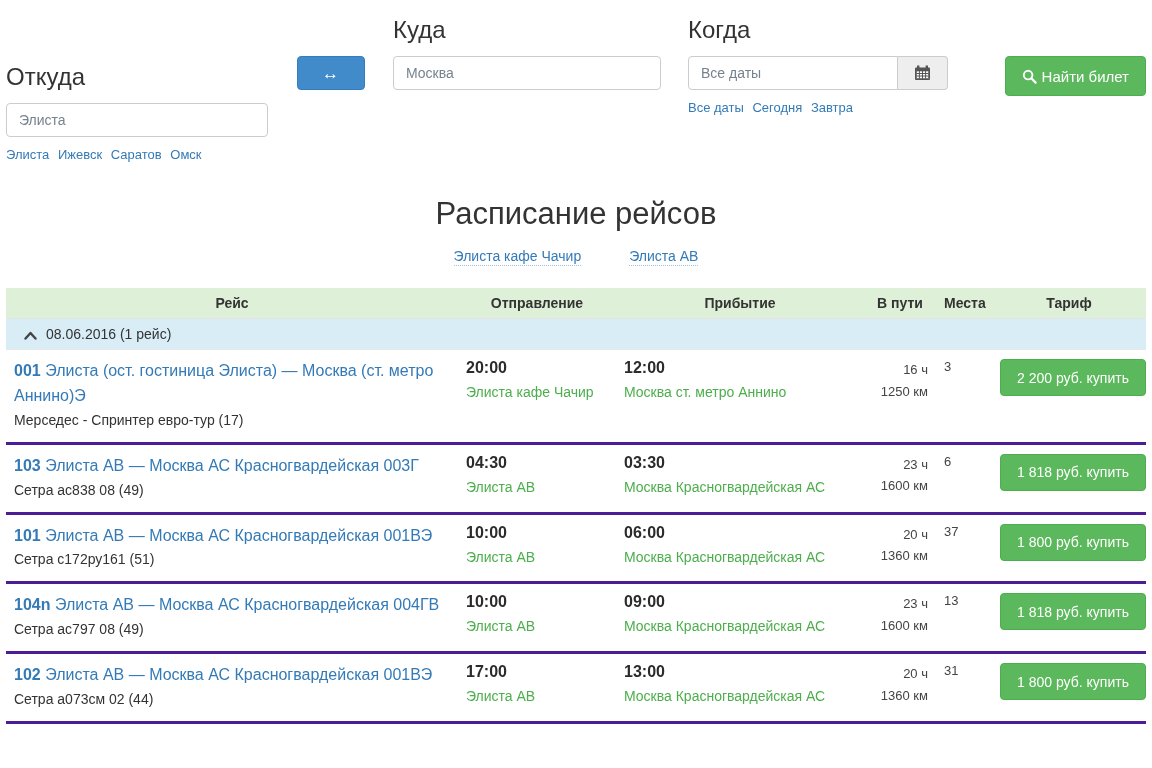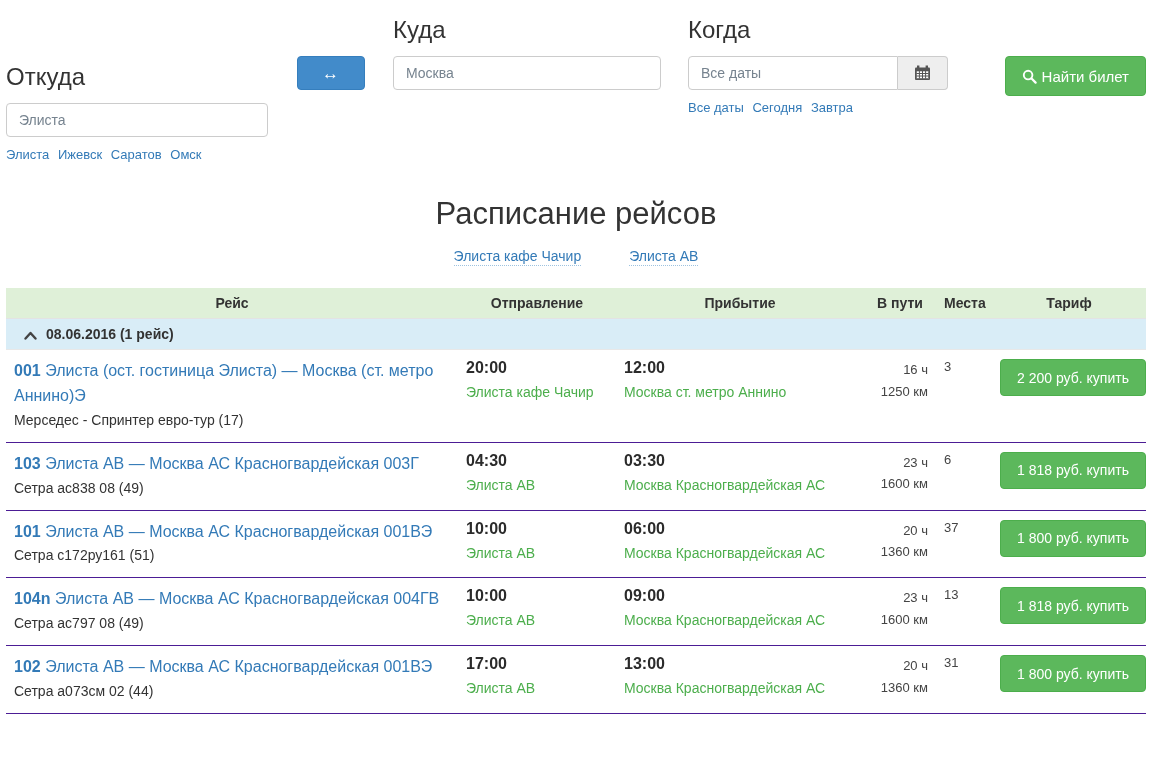--- a/index.html
+++ b/index.html
@@ -55,24 +55,24 @@
   col.c-flight { width: 452px; } col.c-dep { width: 158px; } col.c-arr { width: 248px; }
   col.c-dur { width: 72px; } col.c-seats { width: 56px; } col.c-tariff { width: 154px; }
   th {
     background: #dff0d8; text-align: center; font-size: 14px; font-weight: bold; color: #333;
     padding: 7px 8px; border-bottom: 1px solid #e3e3e3;
   }
   th.t-right { text-align: center; }
   th.t-center { text-align: center; }
   tr.date-row td {
     background: #d9edf7; padding: 7px 8px; font-size: 14px; color: #333;
-    border-bottom: 1px solid #e8e8e8; cursor: pointer; font-weight: bold;
+    border-bottom: 1px solid #e8e8e8; cursor: pointer;
   }
   tr.date-row .chev { display: inline-block; vertical-align: -1px; margin: 0 9px 0 10px; }
-  tr.flight-row td { padding: 9px 8px 14px; vertical-align: top; border-bottom: 1px solid #4c1d95; }
+  tr.flight-row td { padding: 9px 8px 14px; vertical-align: top; border-bottom: 3px solid #4c1d95; }
   .route-link { color: #337ab7; font-size: 16px; line-height: 1.55; text-decoration: none; display: block; }
   .route-num { font-weight: bold; }
   .vehicle { color: #333; font-size: 14px; margin-top: 3px; }
   .time { font-size: 16px; font-weight: bold; color: #2b2b2b; }
   .place { color: #4cae4c; font-size: 14px; margin-top: 6px; line-height: 1.35; }
   td.dur-cell { text-align: right; font-size: 13px; color: #444; line-height: 1.65; padding-top: 12px; }
   td.seats-cell { font-size: 13px; color: #444; padding-top: 12px; padding-left: 12px; }
   td.tariff-cell { text-align: center; }
   .buy-btn {
     width: 146px; height: 37px; background: #5cb85c; border: 1px solid #4cae4c;

